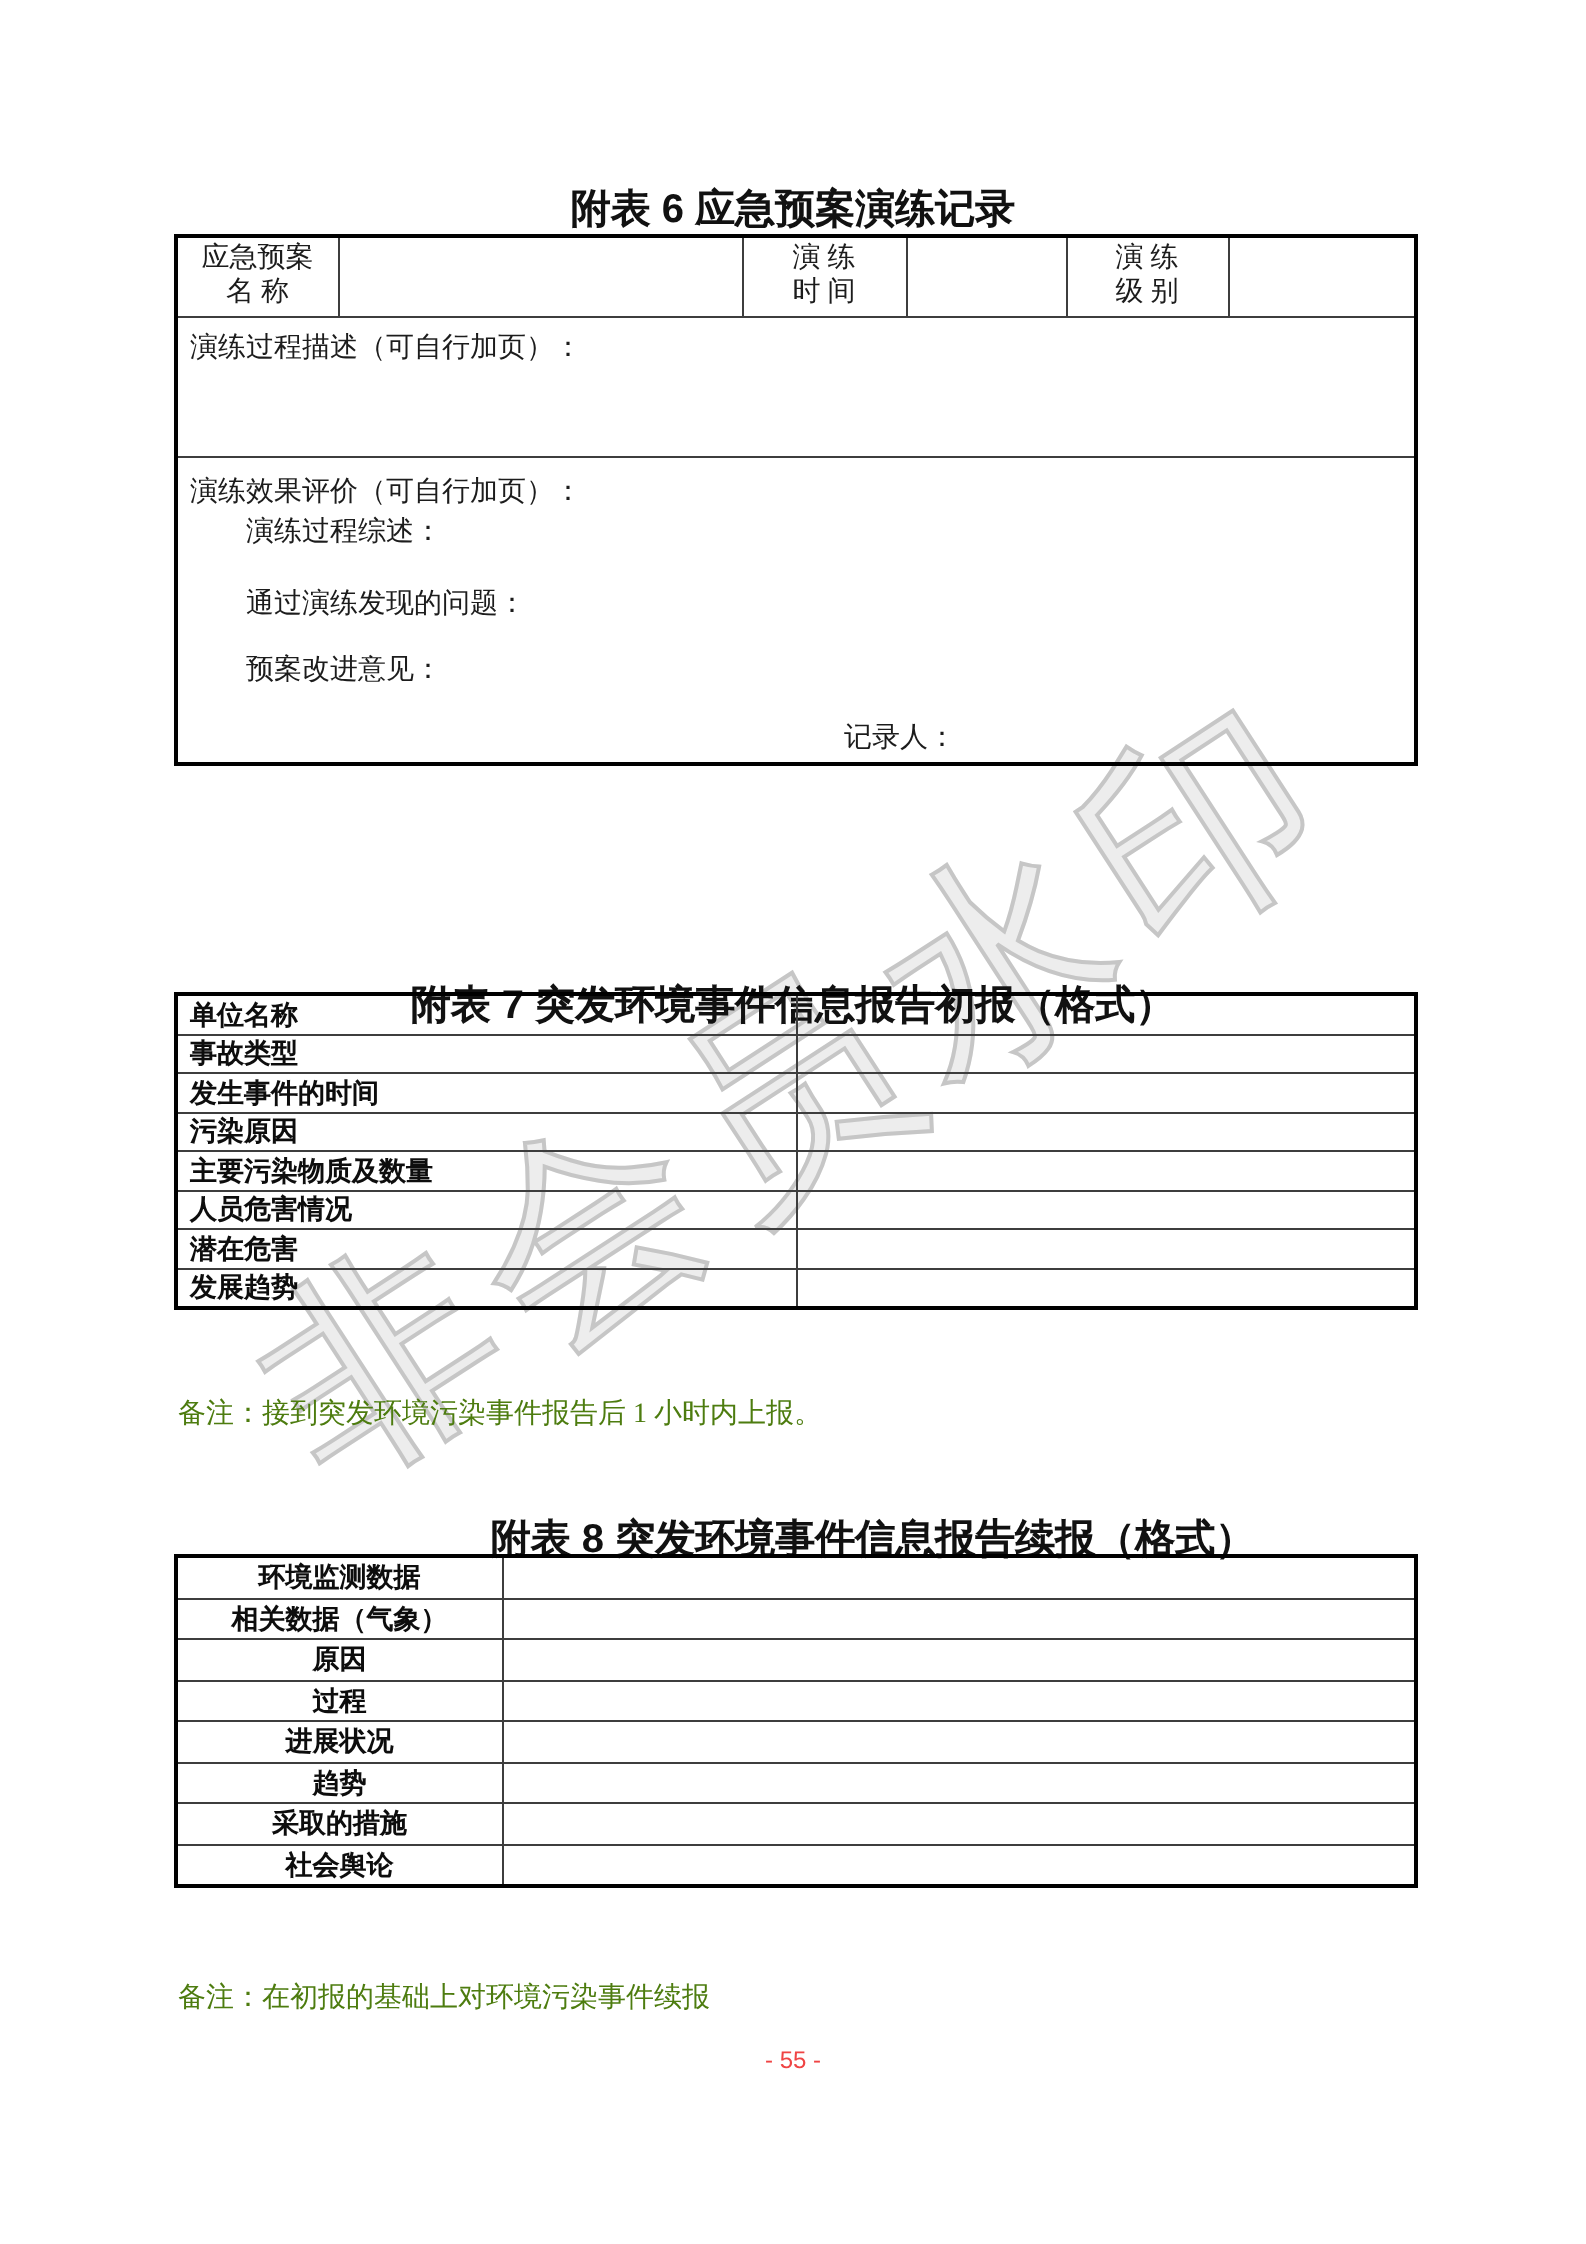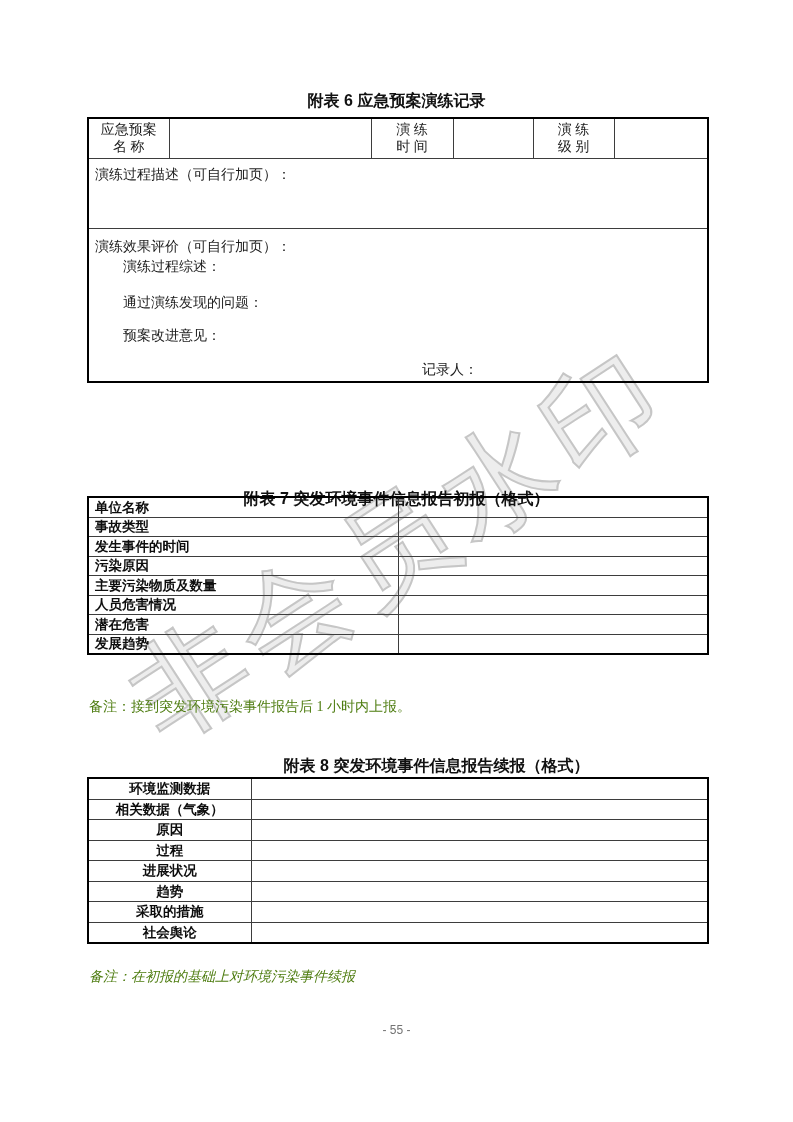--- a/index.html
+++ b/index.html
@@ -13,21 +13,21 @@
     position:absolute;left:400px;top:545px;z-index:0;
     transform:translate(-50%,-50%) rotate(-33deg);
     font-family:"Liberation Sans","DejaVu Sans",sans-serif;
     font-size:112px;letter-spacing:10px;white-space:nowrap;
     color:#ededed;-webkit-text-stroke:2px #c6c6c6;
     pointer-events:none;user-select:none;
   }
   .title{
     position:absolute;left:0;width:793px;text-align:center;
     font-family:"Liberation Sans","DejaVu Sans",sans-serif;
-    font-weight:bold;font-size:16px;color:#111;z-index:1;
+    font-weight:bold;font-size:20px;color:#111;z-index:1;
   }
   table.doc{
     position:absolute;border-collapse:collapse;table-layout:fixed;
     background:transparent;z-index:1;border:2px solid #000;
   }
   table.doc td{
     border:1px solid #3d3d3d;padding:0;text-align:center;
     vertical-align:middle;font-size:14px;line-height:17px;
     overflow:hidden;background:transparent;
   }
@@ -50,21 +50,21 @@
   .t8 td{height:19.5px;}
   .t8 td.lbl{
     font-weight:bold;text-align:center;
     font-family:"Liberation Sans","DejaVu Sans",sans-serif;
     font-size:13.5px;color:#0d0d0d;
   }
   .note{position:absolute;left:89px;font-size:14px;color:#4d7c0f;z-index:1;white-space:nowrap;}
   .footer{
     position:absolute;left:0;top:1023px;width:793px;text-align:center;
     font-family:"Liberation Sans","DejaVu Sans",sans-serif;
-    font-size:12px;color:#737373;z-index:1;
+    font-size:12px;color:#ef4444;z-index:1;
   }
 </style>
 </head>
 <body>
 
 <div id="page">
 
   <div class="watermark">非会员水印</div>
 
   <div class="title" style="top:91px;">附表 6 应急预案演练记录</div>
@@ -194,17 +194,17 @@
       <td class="lbl">采取的措施</td>
       <td></td>
         </tr>
     <tr>
       <td class="lbl">社会舆论</td>
       <td></td>
         </tr>
   </tbody>
     </table>
 
-  <div class="note" style="top:968px;font-style:italic;">备注：在初报的基础上对环境污染事件续报</div>
+  <div class="note" style="top:990px;">备注：在初报的基础上对环境污染事件续报</div>
 
   <div class="footer">- 55 -</div>
 
 </div>
 
 </body></html>

